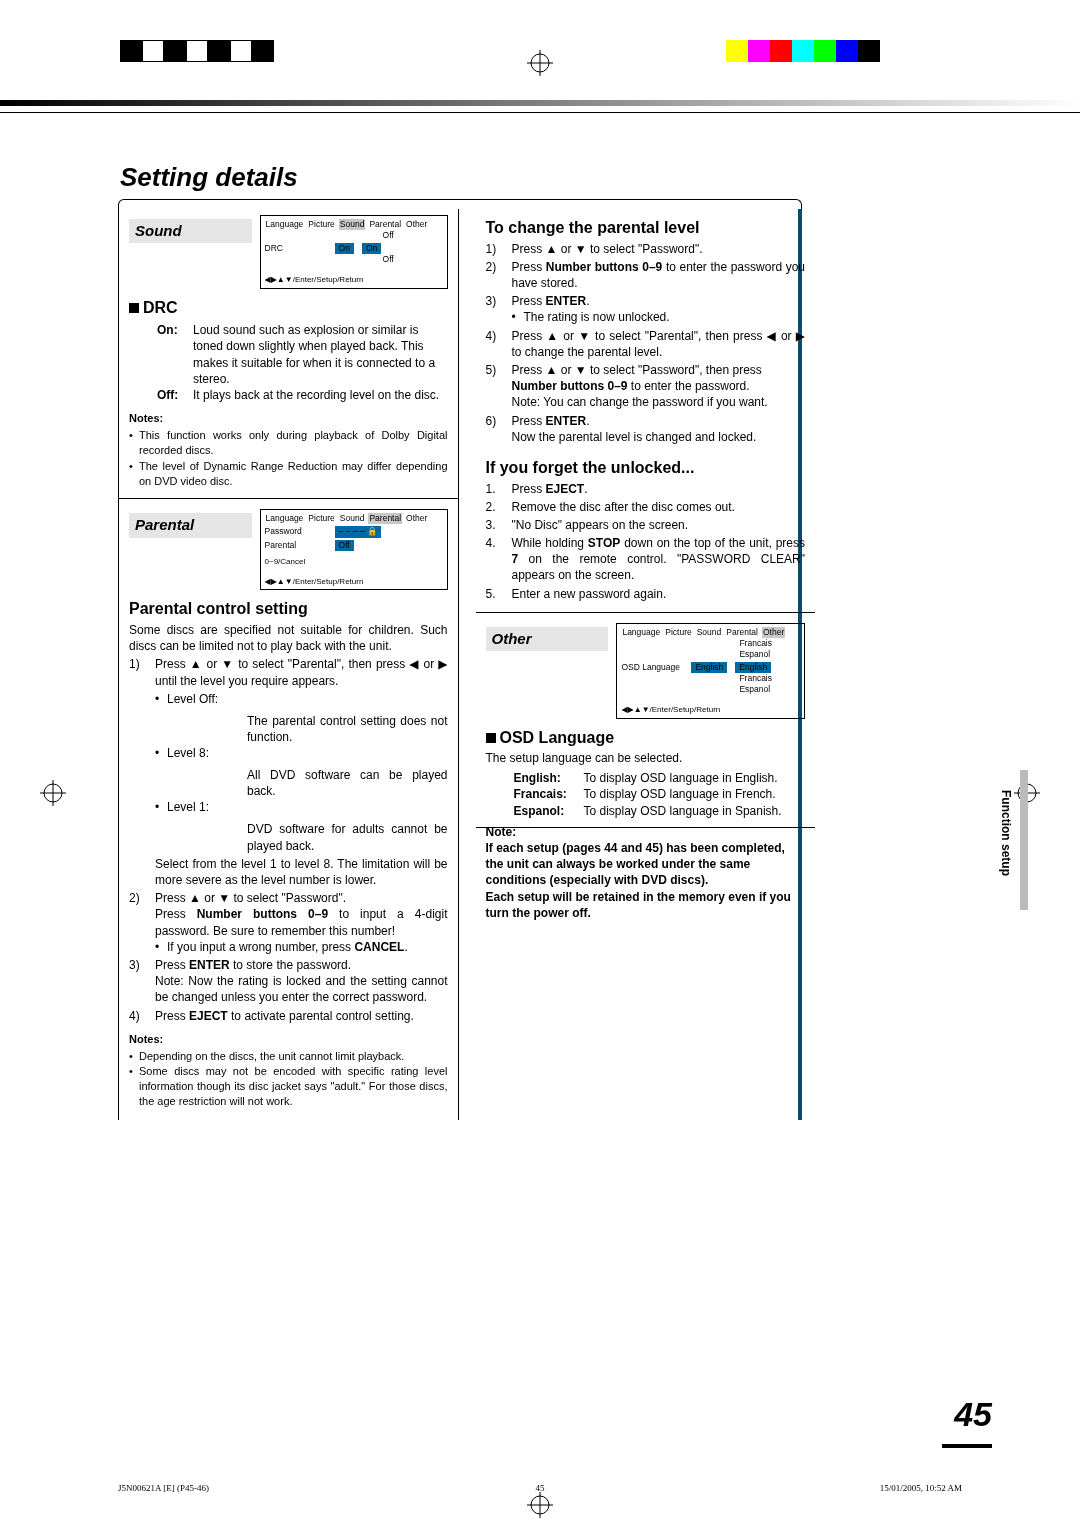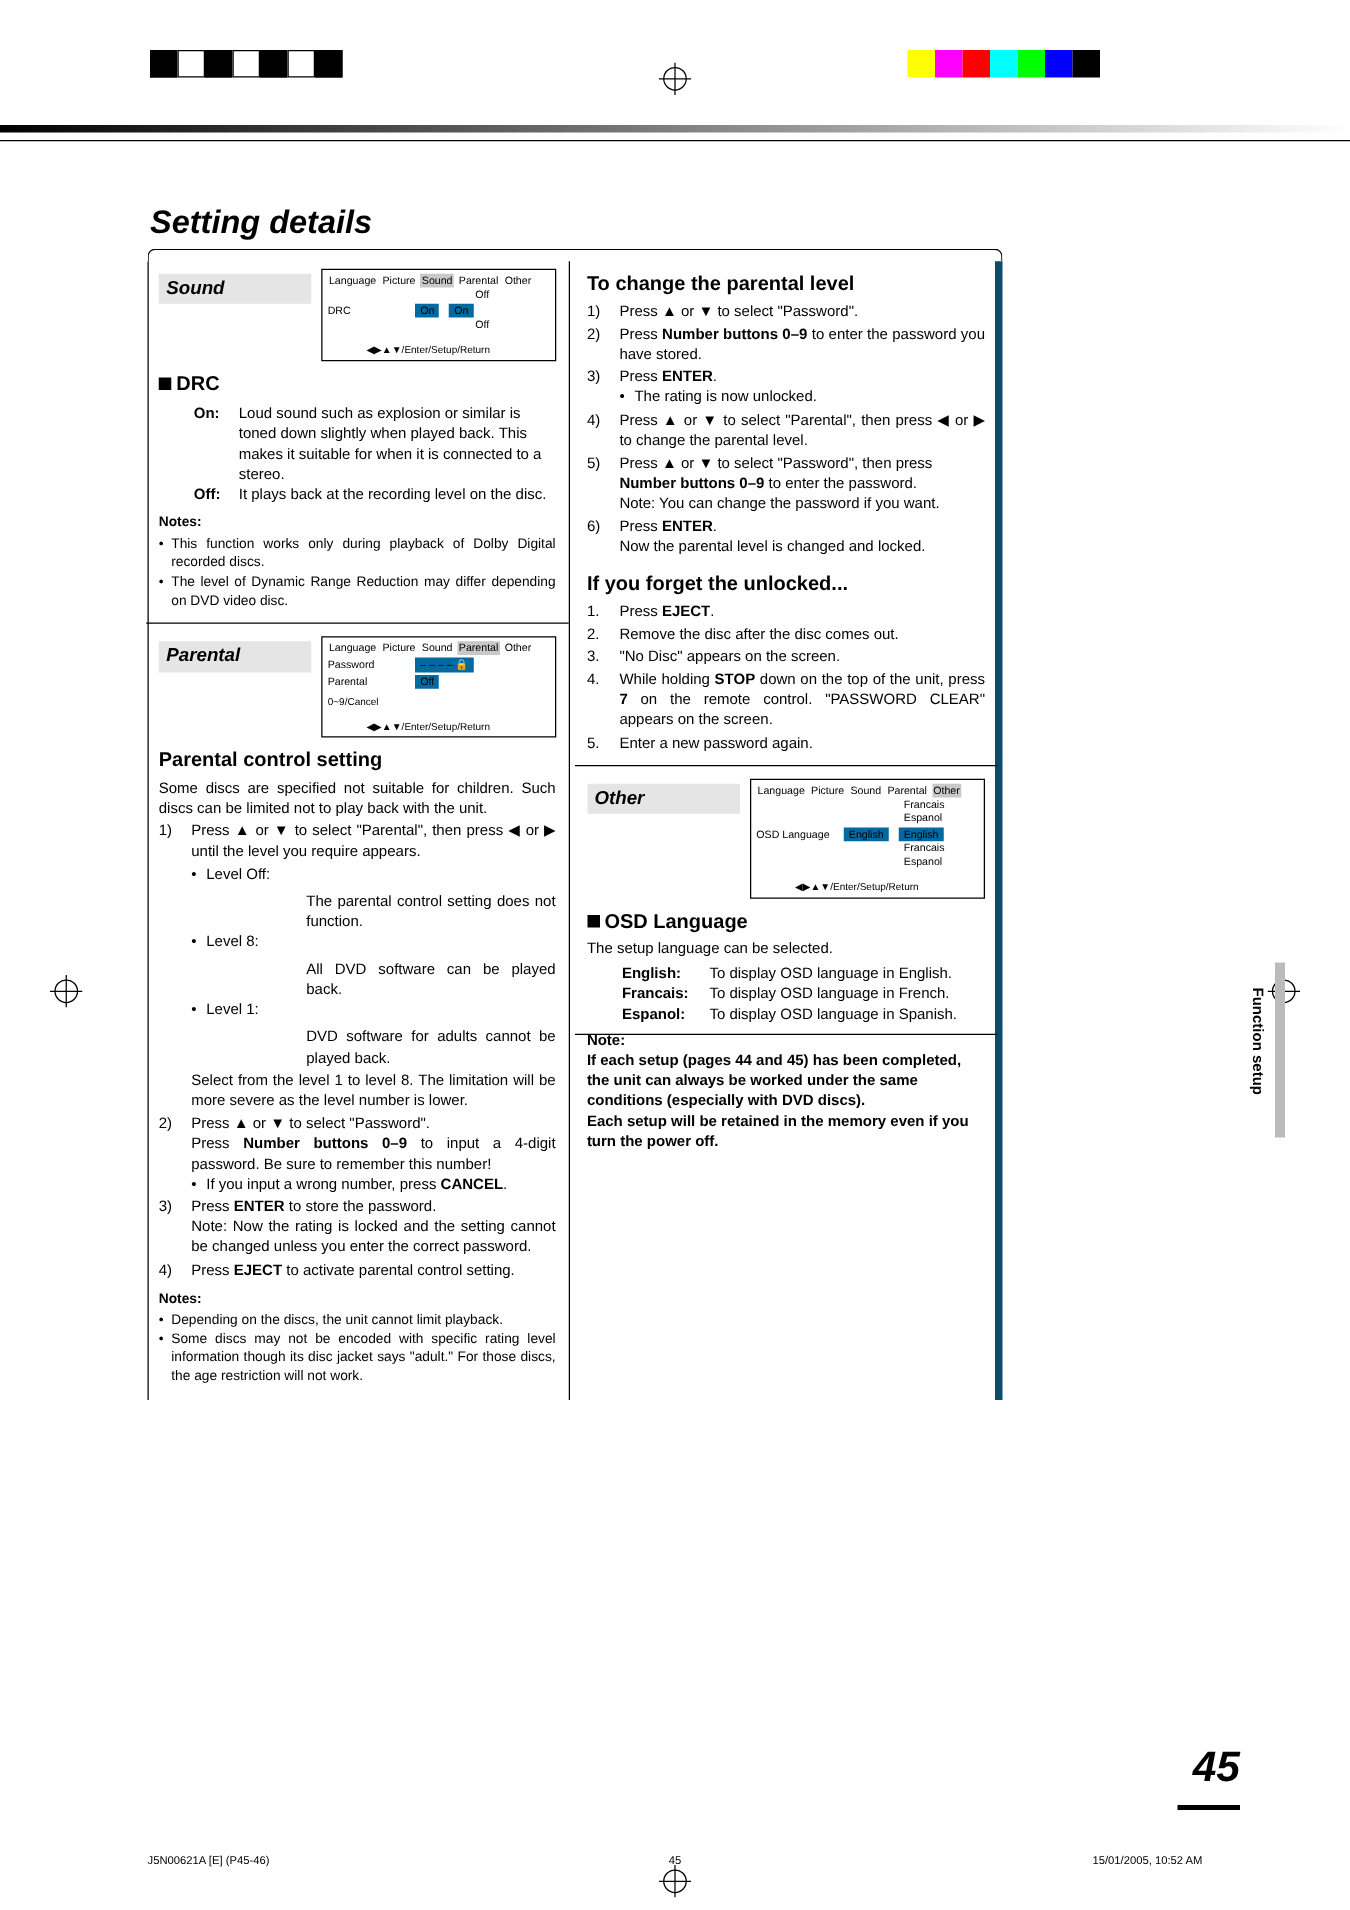--- a/index.html
+++ b/index.html
@@ -13,36 +13,36 @@
   .crosshair-bottom { position:absolute; bottom:10px; left:50%; transform:translate(-50%,0);}
   .side-cross.left { position:absolute; top:780px; left:40px; }
   .side-cross.right { position:absolute; top:780px; right:40px; }
   .gray-grad { position:absolute; top:100px; left:0; right:0; height:6px; background:linear-gradient(to right,#000,#fff);}
   .hairline { position:absolute; left:0; right:0; top:112px; height:1px; background:#000;}
 
   .content { position:absolute; top:160px; left:118px; width:684px; }
 
   .title { font-size: 26px; font-weight: bold; font-style: italic; margin-bottom: 4px; padding-left:2px;}
   .title-rule-outer { border:1px solid #000; border-radius:6px 6px 0 0; border-bottom:none; height:10px; }
-  .columns { display:flex; gap:4px; border-left:1px solid #000; border-right:6px solid #0c4a6e;justify-content:center; }
+  .columns { display:flex; gap:17px; border-left:1px solid #000; border-right:4px solid #0c4a6e; }
   .col { width:50%; padding:6px 10px 10px 10px; }
   .col.left { border-right:1px solid #000; }
 
   .section-head { background:#e5e5e5; font-weight:bold; font-style:italic; padding:2px 6px; margin:4px 0 6px 0; font-size:15px; display:inline-block; width:130px;}
   .section-head-row { display:flex; align-items:flex-start; gap:8px;}
 
   .osd { border:1px solid #000; font-size:8.5px; width:200px; margin-left:auto; padding:3px 4px 2px 4px; line-height:1.3;}
   .osd .tabs { display:flex; gap:3px; }
   .osd .tabs span { padding:0 1px; }
   .osd .tabs .sel { background:#c8c8c8; }
   .osd .row { display:flex; gap:8px; margin-top:2px; }
   .osd .row .lab { width:62px; }
   .osd .row .val { background:#0369a1; padding:0 4px; }
   .osd .opt { margin-left:118px; }
-  .osd .foot { margin-top:10px; font-size:8px;margin-left:31px;}
+  .osd .foot { margin-top:10px; font-size:8px;}
 
   .sub { font-weight:bold; margin-top:8px; font-size:16px;}
   p { margin:2px 0; text-align:justify;}
   .deflist { margin:4px 0 4px 28px; }
   .deflist .dr { display:flex; }
   .deflist .dt { font-weight:bold; width:36px; flex-shrink:0;}
   .deflist .dd { flex:1; }
   .deflist.lang .dt { width:70px; }
 
   .notes-h { font-weight:bold; font-size:11px; margin-top:8px;}
@@ -64,21 +64,21 @@
   .col-bottom { border-bottom:1px solid #000; margin:8px -10px -10px -10px;}
   .col.right .endnote { font-size:12px; font-weight:bold; margin-top:6px;}
   .col.right .endnote .lead { font-weight:bold;}
 
   .side-label { position:absolute; right:66px; top:790px; writing-mode:vertical-rl; font-weight:bold; font-size:12px;}
   .side-tab  { position:absolute; right:52px; top:770px; width:8px; height:140px; background:#bbb;}
 
   .page-num { position:absolute; right:88px; bottom:90px; font-size:34px; font-weight:bold; font-style:italic;}
   .page-num-rule { position:absolute; right:88px; bottom:80px; width:50px; height:4px; background:#000;}
 
-  .footer { position:absolute; bottom:34px; left:118px; right:118px; font-size:9px; display:flex; justify-content:space-between; align-items:flex-end;}
+  .footer { position:absolute; bottom:34px; left:118px; right:118px; font-size:9px; display:flex; justify-content:space-between; align-items:flex-end;font-family:Liberation Serif, serif;}
   .footer .mid { position:absolute; left:50%; transform:translateX(-50%);}
 
   b { font-weight:bold; }
   .sq { display:inline-block; width:10px; height:10px; background:#000; vertical-align:middle; margin-right:4px;}
 </style>
 </head>
 <body>
 
 <div class="page">
 

